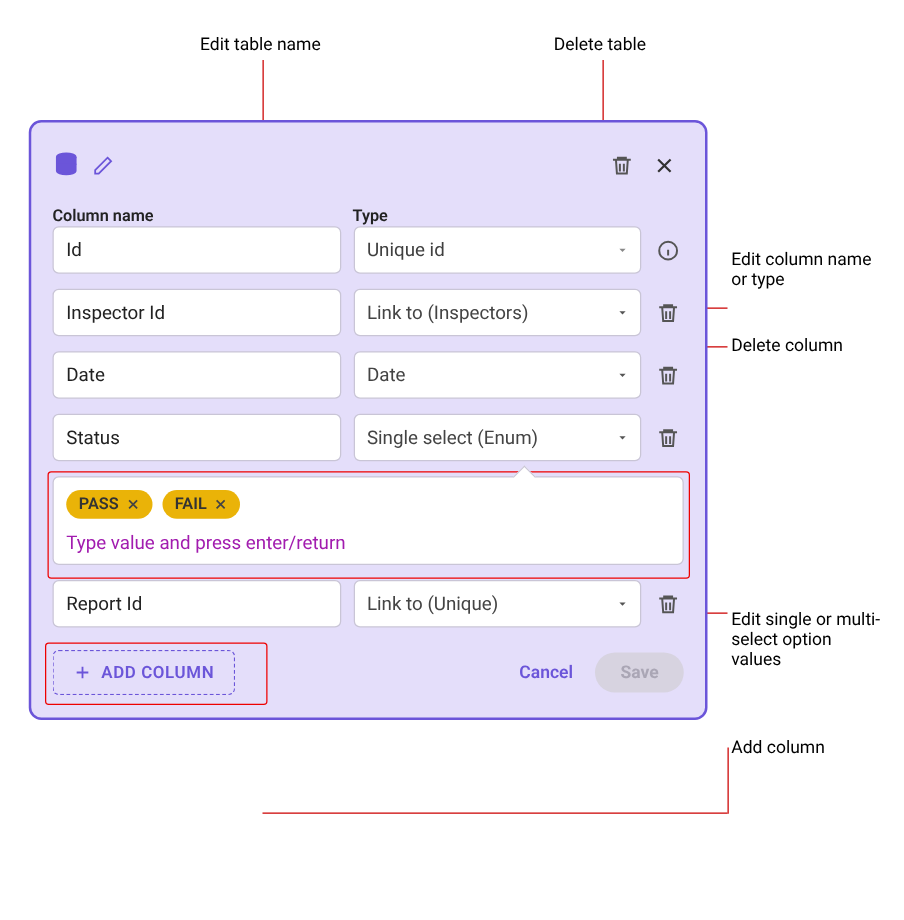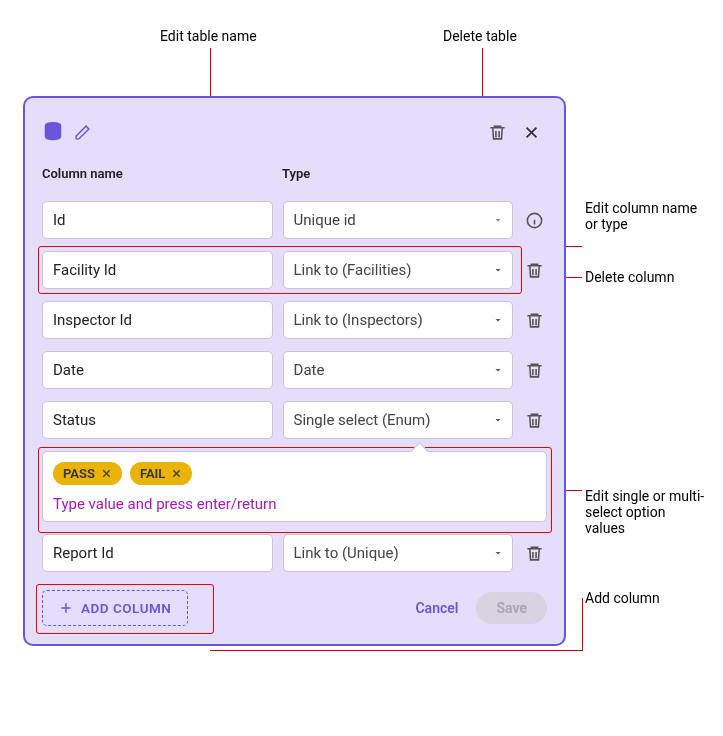--- a/index.html
+++ b/index.html
@@ -73,21 +73,21 @@
     cursor: pointer;
     font-size: 20px;
     width: 24px;
     text-align: center;
   }
 
   
   .col-headers {
     display: flex;
     margin-top: 6px;
-    margin-bottom: 20px;
+    margin-bottom: 0;
     font-size: 13px;
     font-weight: 600;
     color: #222;
   }
   .col-headers .h-name { width: 240px; }
   .col-headers .h-type { flex: 1; }
 
   
   .row {
     display: flex;
@@ -283,38 +283,20 @@
       </span>
     </div>
     <div class="action">
       <svg width="19" height="19" viewBox="0 0 24 24" fill="none" stroke="#555" stroke-width="2">
         <circle cx="12" cy="12" r="9"></circle>
           <path d="M12 8h.01M11 12h1v5"></path>
       </svg>
     </div>
   </div>
 
-  <div class="row">
-    <div class="red-box" style="left:-4px; top:-5px; width:484px; height:48px;"></div>
-    <div class="field">Facility Id</div>
-    <div class="select">
-      <span>Link to (Facilities)</span>
-      <span class="chev">
-        <svg width="12" height="12" viewBox="0 0 24 24" fill="#555">
-            <path d="M7 10l5 5 5-5z"></path>
-          </svg>
-      </span>
-    </div>
-    <div class="action">
-      <svg width="19" height="19" viewBox="0 0 24 24" fill="none" stroke="#555" stroke-width="2">
-        <path d="M3 6h18M8 6V4h8v2M6 6l1 14h10l1-14"></path>
-          <path d="M10 10v8M14 10v8"></path>
-      </svg>
-    </div>
-  </div>
 
   <div class="row">
     <div class="field">Inspector Id</div>
     <div class="select">
       <span>Link to (Inspectors)</span>
       <span class="chev">
         <svg width="12" height="12" viewBox="0 0 24 24" fill="#555">
             <path d="M7 10l5 5 5-5z"></path>
           </svg>
       </span>

